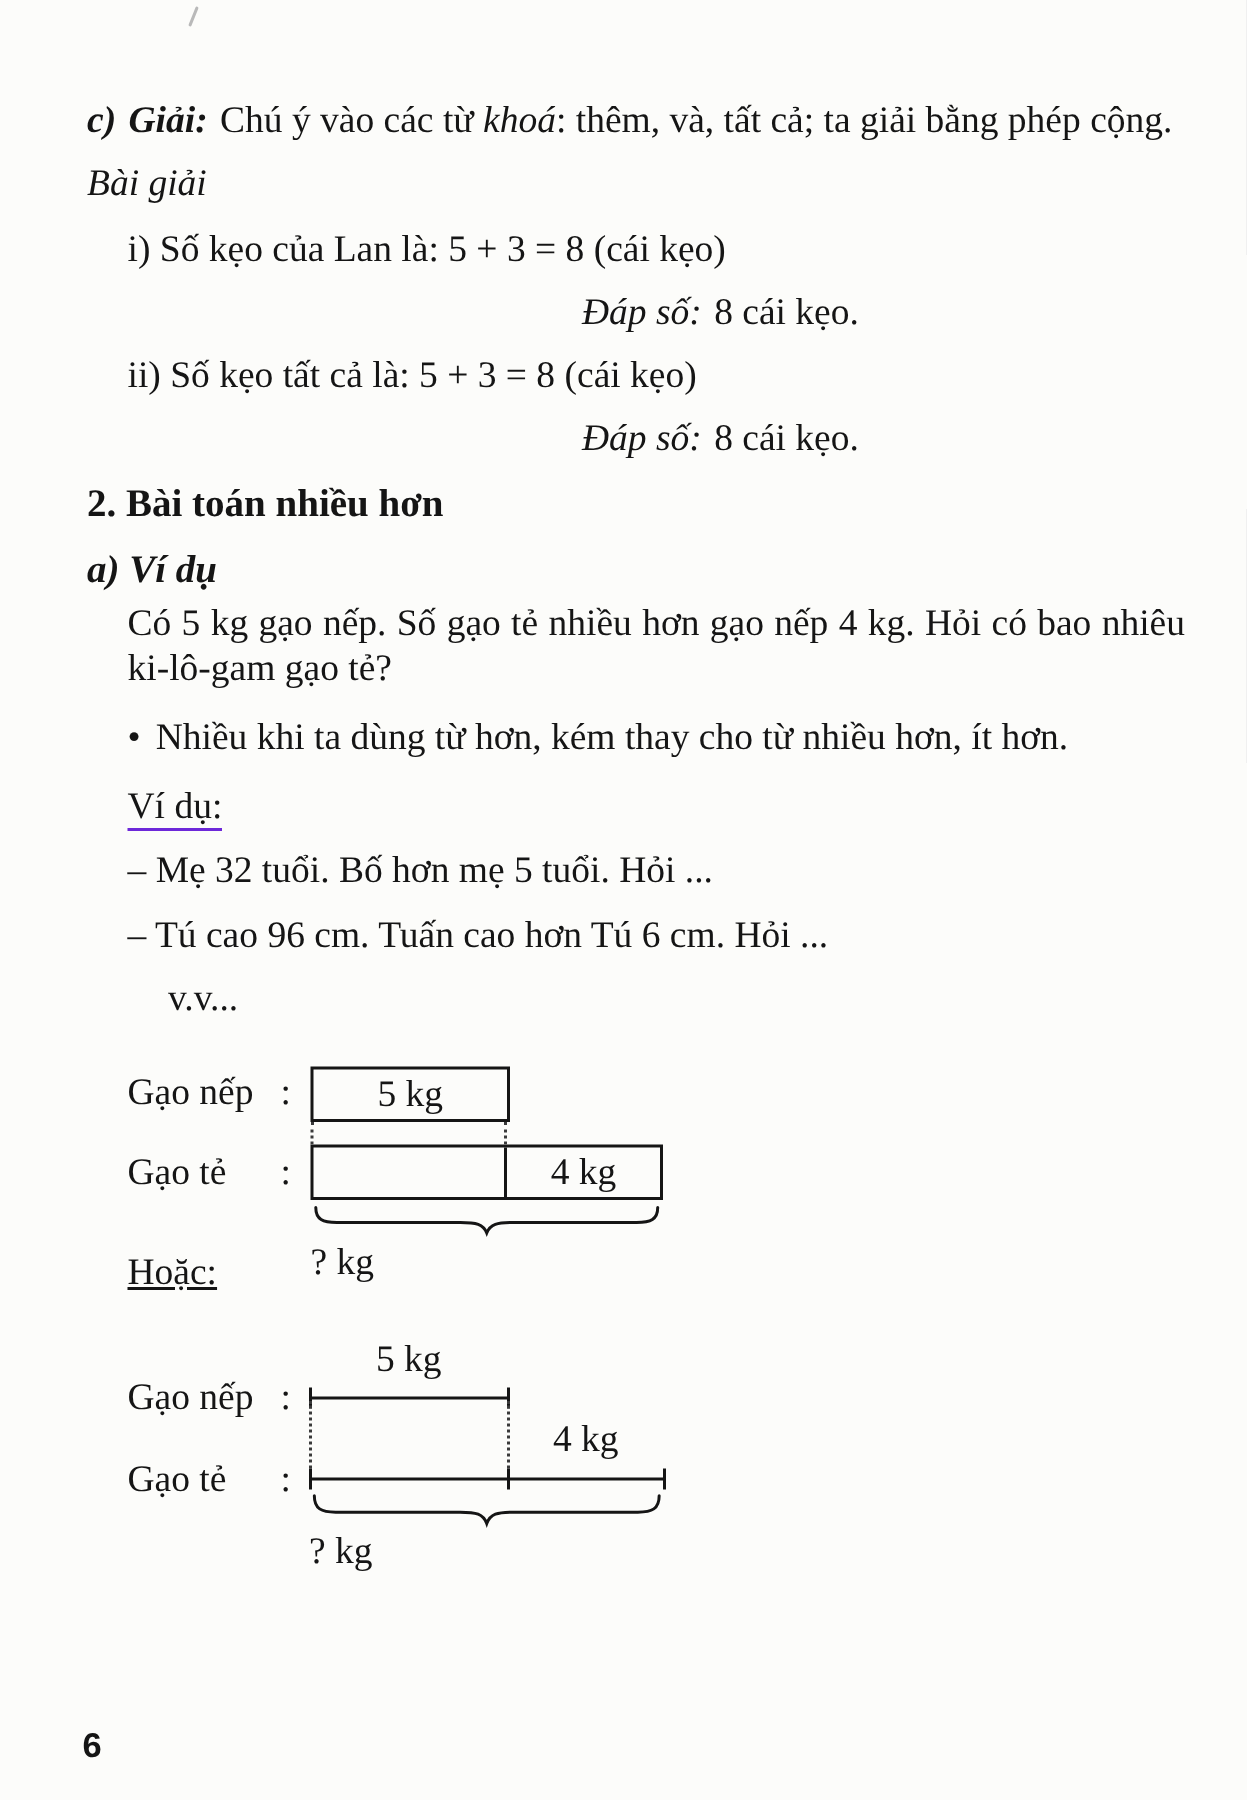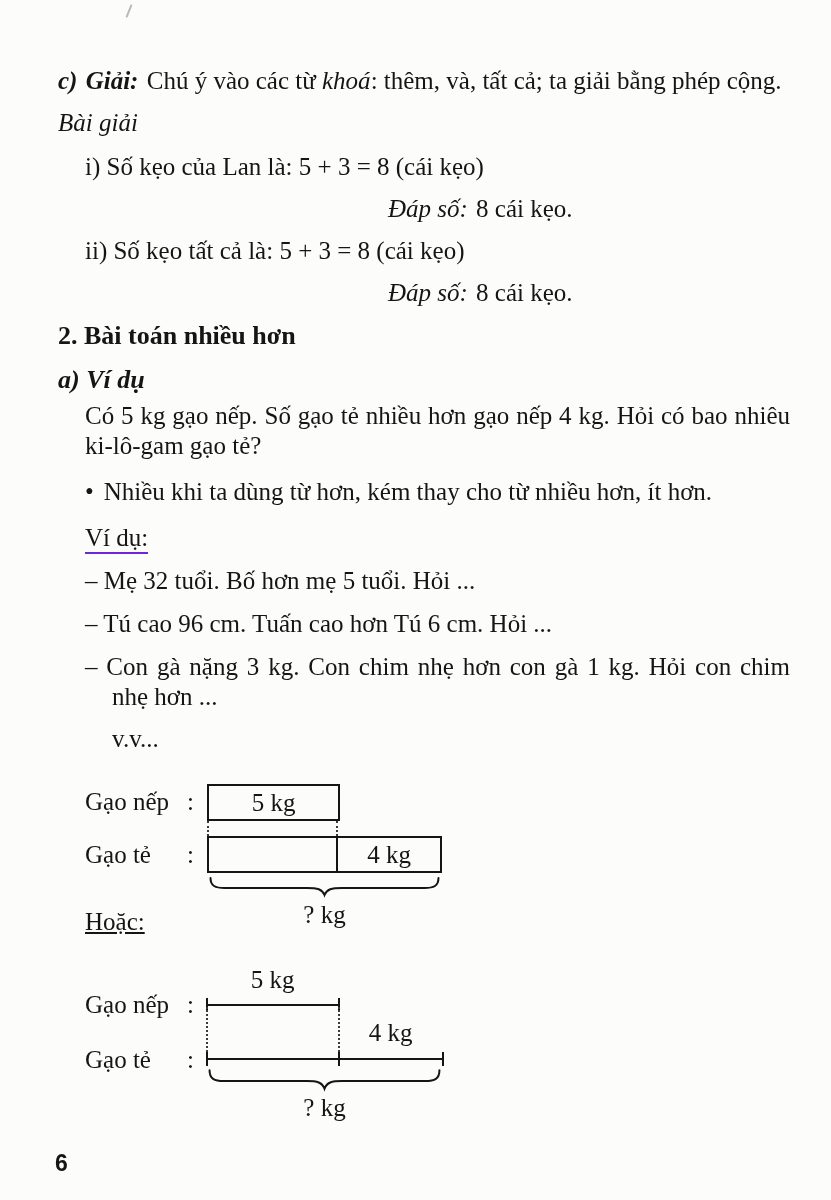--- a/index.html
+++ b/index.html
@@ -39,21 +39,21 @@
   .diag2 { height:162px; margin-top:27px; }
   .dlabel { position:absolute; left:27px; white-space:nowrap; }
   .dcolon { position:absolute; left:129px; }
   .box { position:absolute; border:2px solid #151515; box-sizing:border-box; display:flex; align-items:center; justify-content:center; background:#fcfcfa; }
   .box1 { left:149px; top:0; width:133px; height:37px; }
   .box2 { left:149px; top:52px; width:235px; height:37px; padding:0; justify-content:flex-start; }
   .cell-left  { flex:0 0 129px; height:100%; border-right:2px solid #151515; box-sizing:border-box; }
   .cell-right { flex:1; display:flex; align-items:center; justify-content:center; height:100%; }
   .dotv { position:absolute; width:0; border-left:2px dotted #3a3a3a; }
   .brace { position:absolute; display:block; }
-  .qkg { position:absolute; text-align:center; }
+  .qkg { position:absolute; }
   .hoac { position:absolute; left:27px; }
   .seg-label { position:absolute; text-align:center; white-space:nowrap; }
   .lines-svg { position:absolute; display:block; }
   .lines-svg line { stroke:#151515; stroke-width:2; }
 
   .page-number { position:absolute; left:55px; top:1150px; font-weight:bold; font-size:23px; font-family:"Liberation Sans","DejaVu Sans",sans-serif; }
   .pen-mark { position:absolute; left:128px; top:4px; width:2px; height:14px; background:#b9b9b9; transform:rotate(22deg); border-radius:1px; }
 </style>
 </head>
 <body>
@@ -89,21 +89,20 @@
   <p class="ind mt16">
     <span class="bullet-glyph">•</span><span>Nhiều khi ta dùng từ hơn, kém thay cho từ nhiều hơn, ít hơn.</span>
   </p>
 
   <p class="ind mt16">
     <span class="ul-label">Ví dụ:</span>
   </p>
 
   <p class="dash">– Mẹ 32 tuổi. Bố hơn mẹ 5 tuổi. Hỏi ...</p>
   <p class="dash">– Tú cao 96 cm. Tuấn cao hơn Tú 6 cm. Hỏi ...</p>
-  <p class="dash">– Con gà nặng 3 kg. Con chim nhẹ hơn con gà 1 kg. Hỏi con chim nhẹ hơn ...</p>
   <p class="vv">v.v...</p>
 
 
   <div class="diagram diag1">
     <span class="dlabel" style="top:4px;">Gạo nếp</span>
     <span class="dcolon" style="top:4px;">:</span>
     <div class="box box1">
       <span>5 kg</span>
     </div>
 

